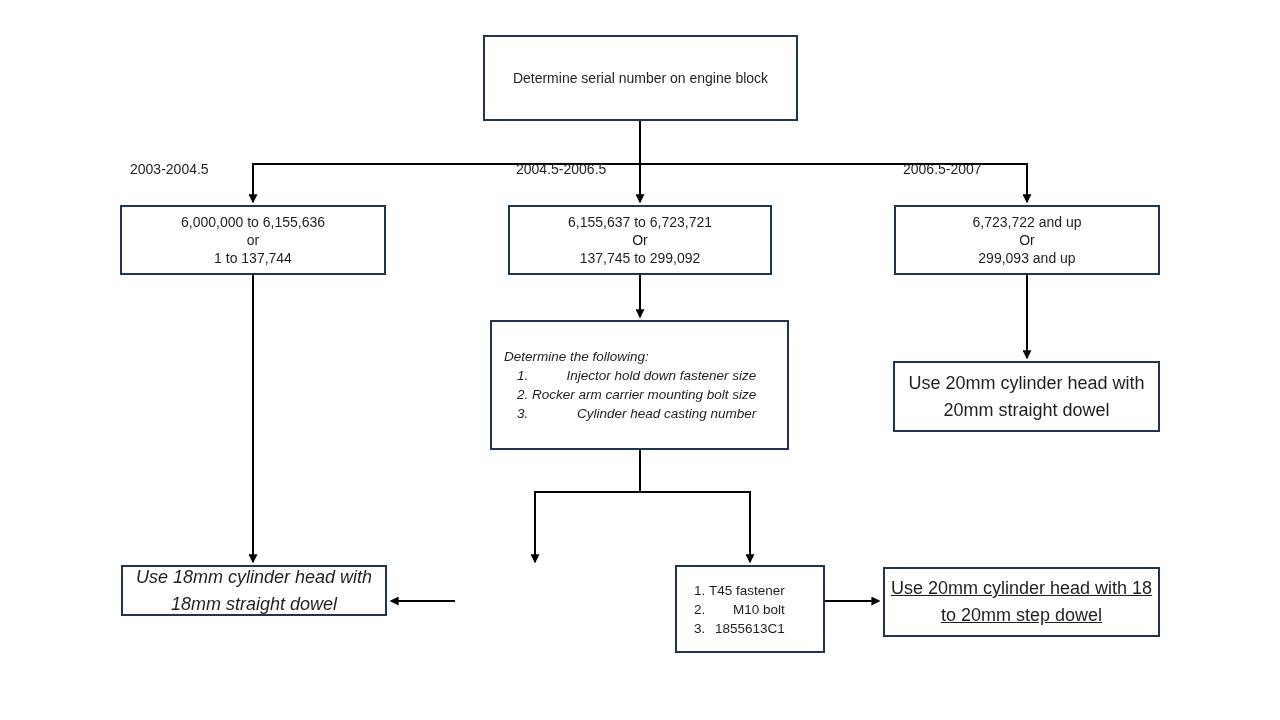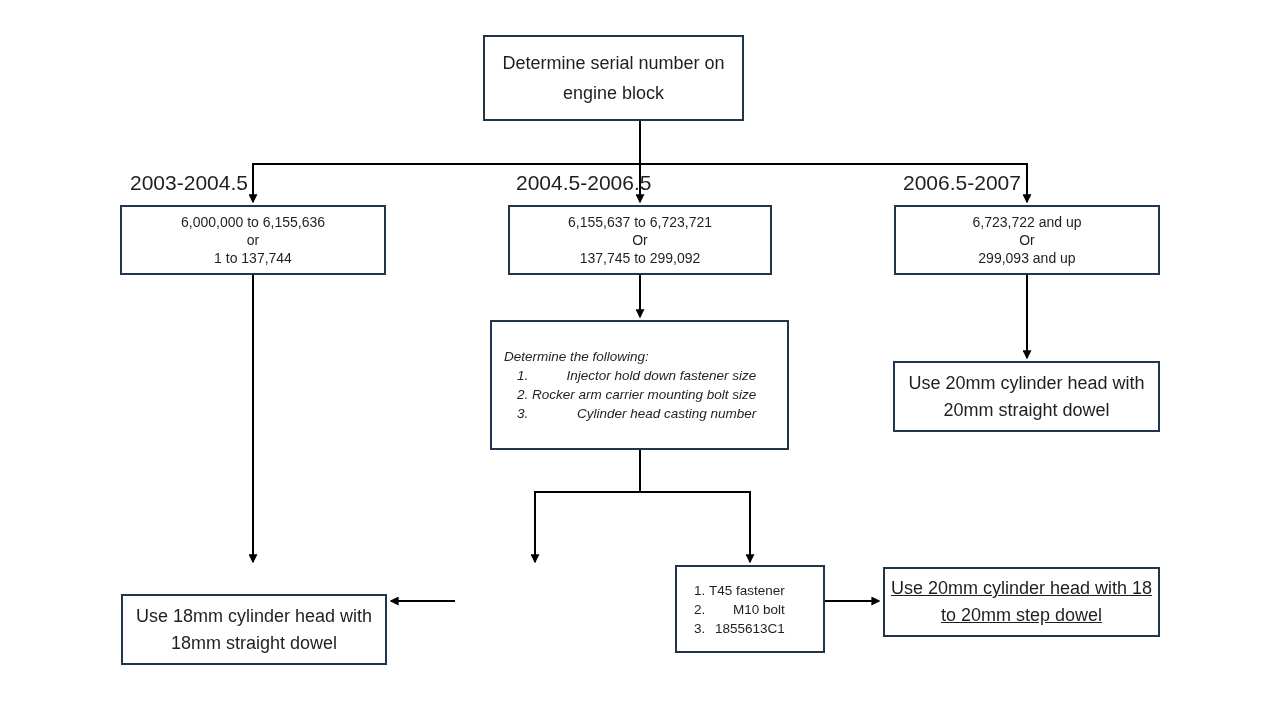--- a/index.html
+++ b/index.html
@@ -20,43 +20,43 @@
     background: var(--bg);
     border: 2px solid var(--border);
     display: flex;
     flex-direction: column;
     align-items: center;
     justify-content: center;
     text-align: center;
     color: var(--text);
   }
 
-  .title-box { left: 483px; top: 35px; width: 261px; height: 86px; font-size: 18px; line-height: 30px; padding: 0 12px; }
+  .title-box { left: 483px; top: 35px; width: 315px; height: 86px; font-size: 14px; line-height: 30px; padding: 0 12px; }
 
   .branch-box { top: 205px; height: 70px; font-size: 14px; line-height: 18px; }
   .branch-box.b0 { left: 120px; width: 266px; }
   .branch-box.b1 { left: 508px; width: 264px; }
   .branch-box.b2 { left: 894px; width: 266px; }
 
-  .year-label { position: absolute; top: 172px; height: 22px; font-size: 21px; line-height: 22px; color: var(--text); white-space: nowrap; }
+  .year-label { position: absolute; top: 158px; height: 22px; font-size: 14px; line-height: 22px; color: var(--text); white-space: nowrap; }
   .year-label.y0 { left: 130px; }
   .year-label.y1 { left: 516px; }
   .year-label.y2 { left: 903px; }
 
   .process-box { left: 490px; top: 320px; width: 299px; height: 130px; align-items: flex-start; text-align: left; font-size: 13.5px; line-height: 19px; padding-left: 12px; font-style: italic; }
   .process-box ol { list-style: decimal; padding-left: 28px; margin: 0; }
   .process-box li, .spec-box li { white-space: nowrap; text-align: right; }
 
   .spec-box { top: 565px; width: 150px; height: 88px; align-items: flex-start; text-align: left; font-size: 13.5px; line-height: 19px; padding-left: 6px; }
   .spec-box.s0 { left: 455px; }
   .spec-box.s1 { left: 675px; }
   .spec-box ol { list-style: decimal; padding-left: 26px; margin: 0; }
 
   .result-box { font-size: 18px; line-height: 27px; padding: 0 0; }
-  .result-left { left: 121px; top: 594px; width: 266px; height: 71px; }
+  .result-left { left: 121px; top: 565px; width: 266px; height: 51px; font-style: italic; }
   .result-right-straight { left: 893px; top: 361px; width: 267px; height: 71px; }
   .result-right-step { left: 883px; top: 567px; width: 277px; height: 70px; text-decoration: underline; }
 </style>
 </head>
 <body>
 
 <div id="canvas">
 
   <svg id="connectors" viewBox="0 0 1280 720" xmlns="http://www.w3.org/2000/svg">
     <defs>

